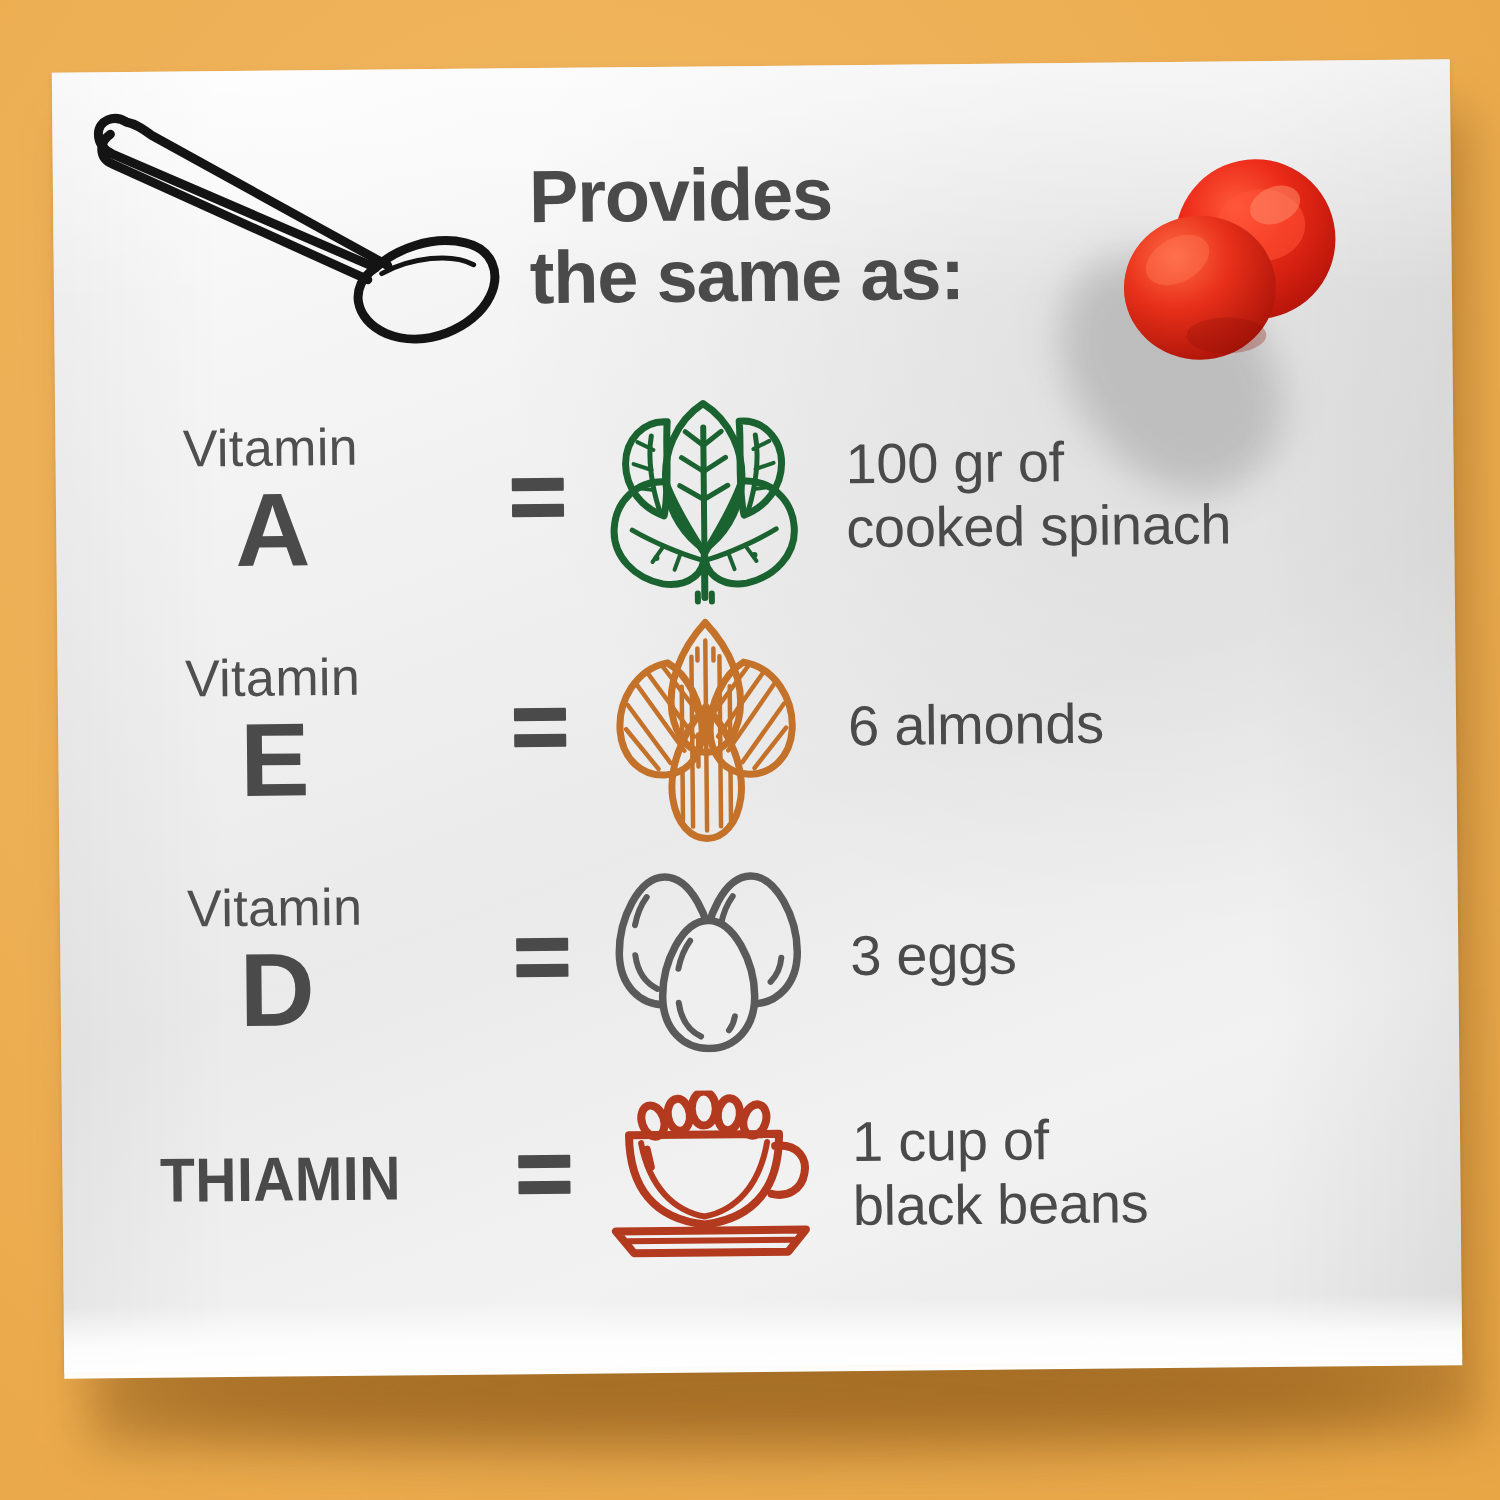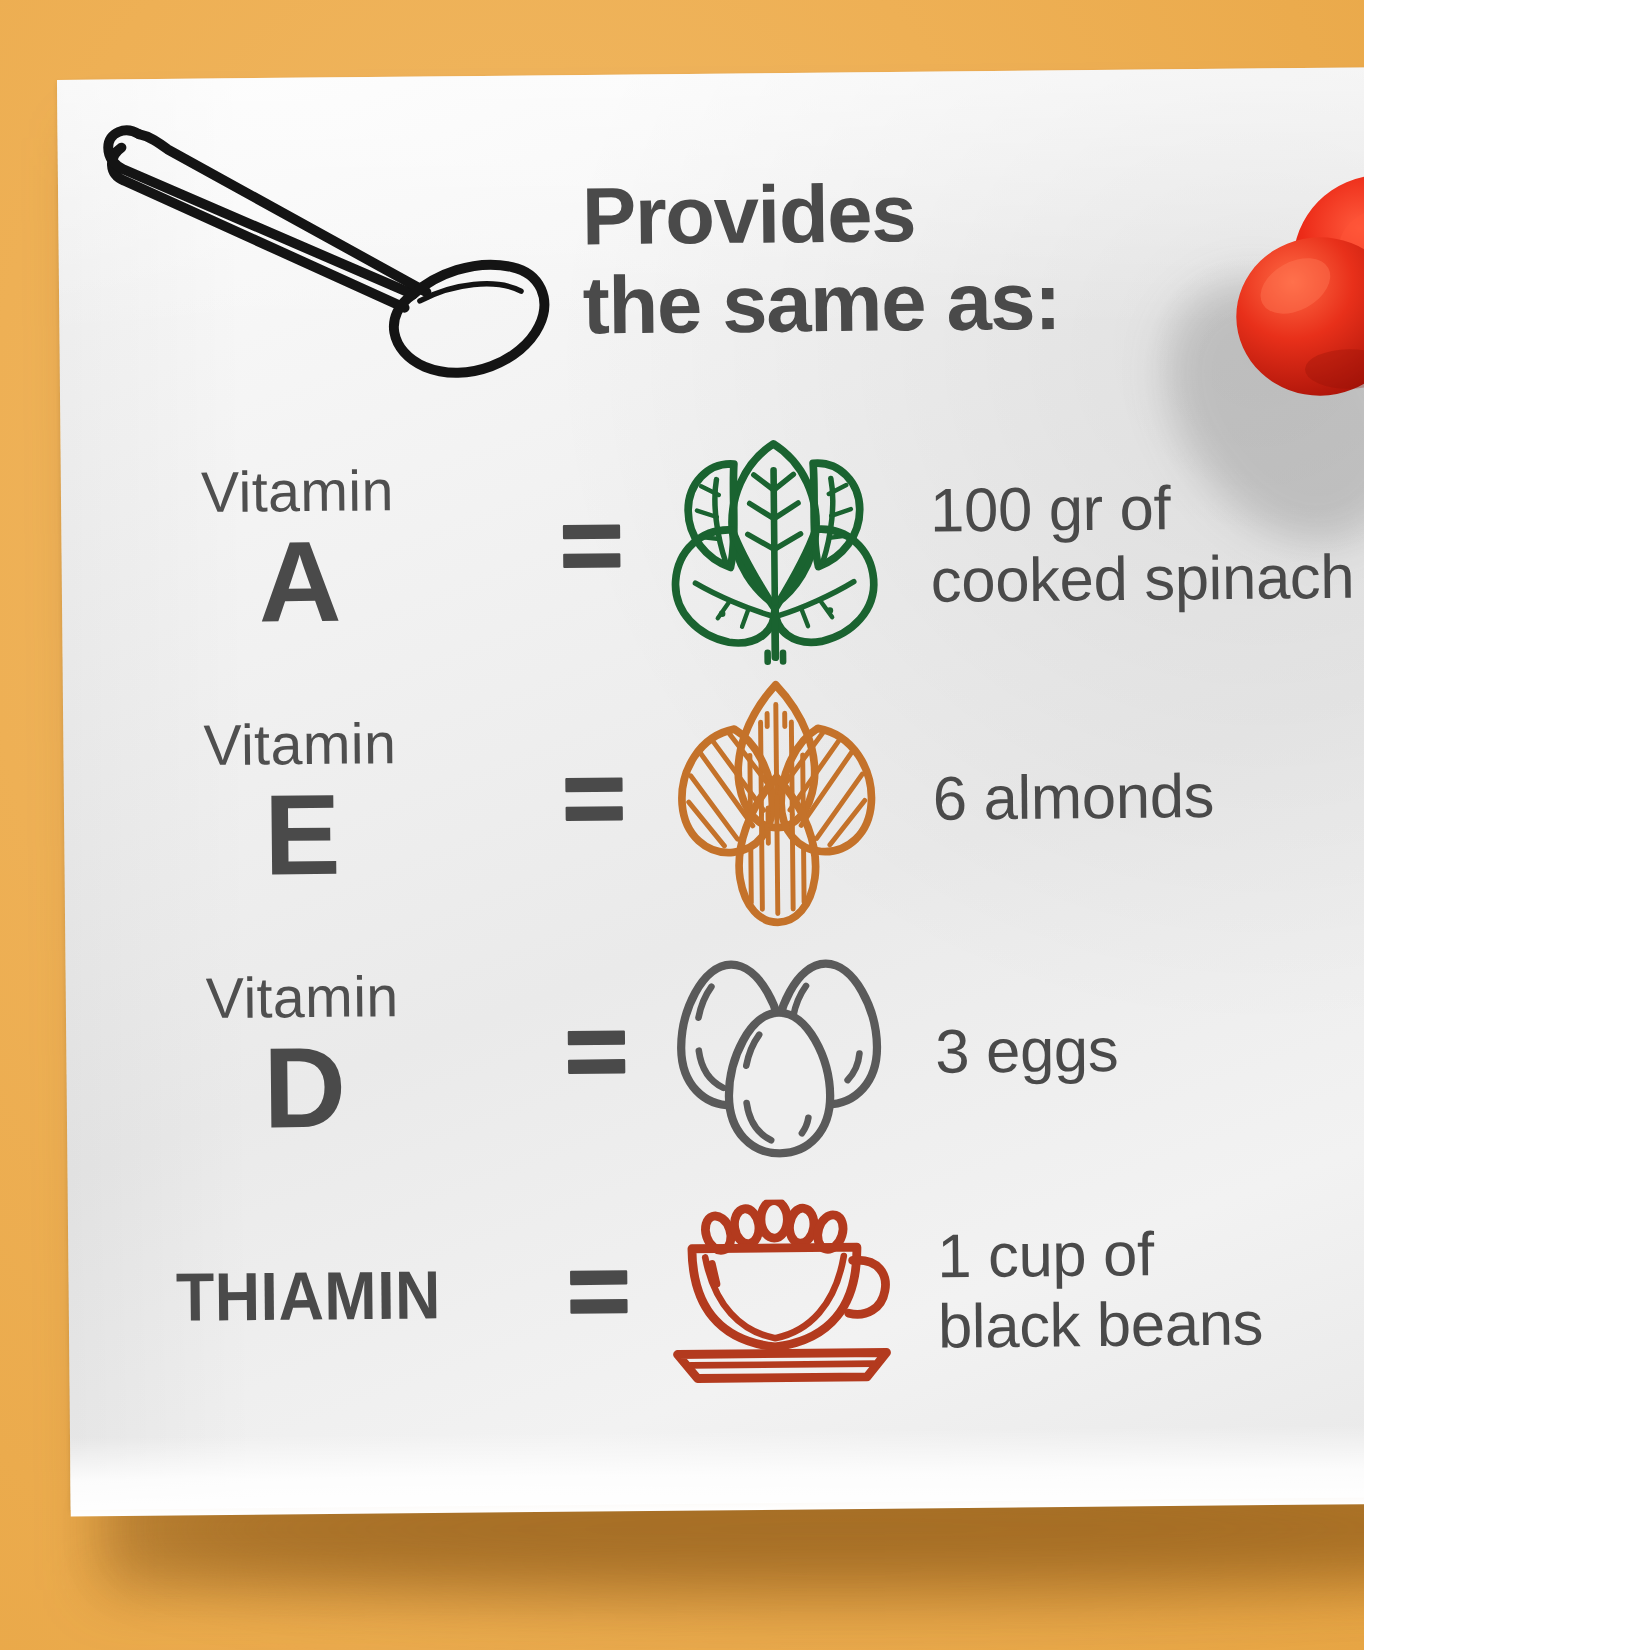--- a/index.html
+++ b/index.html
@@ -6,21 +6,21 @@
     margin: 0;
     padding: 0;
     width: 1500px;
     height: 1500px;
     overflow: hidden;
     font-family: "Liberation Sans", sans-serif;
   }
 
   #stage {
     position: relative;
-    width: 1240px;
+    width: 1500px;
     height: 1500px;
     background: radial-gradient(ellipse at 38% 32%, #f0b863 0%, #eeb055 45%, #e8a645 100%);
     overflow: hidden;
   }
 
   
   .note-shadow {
     position: absolute;
     left: 78px;
     top: 96px;

